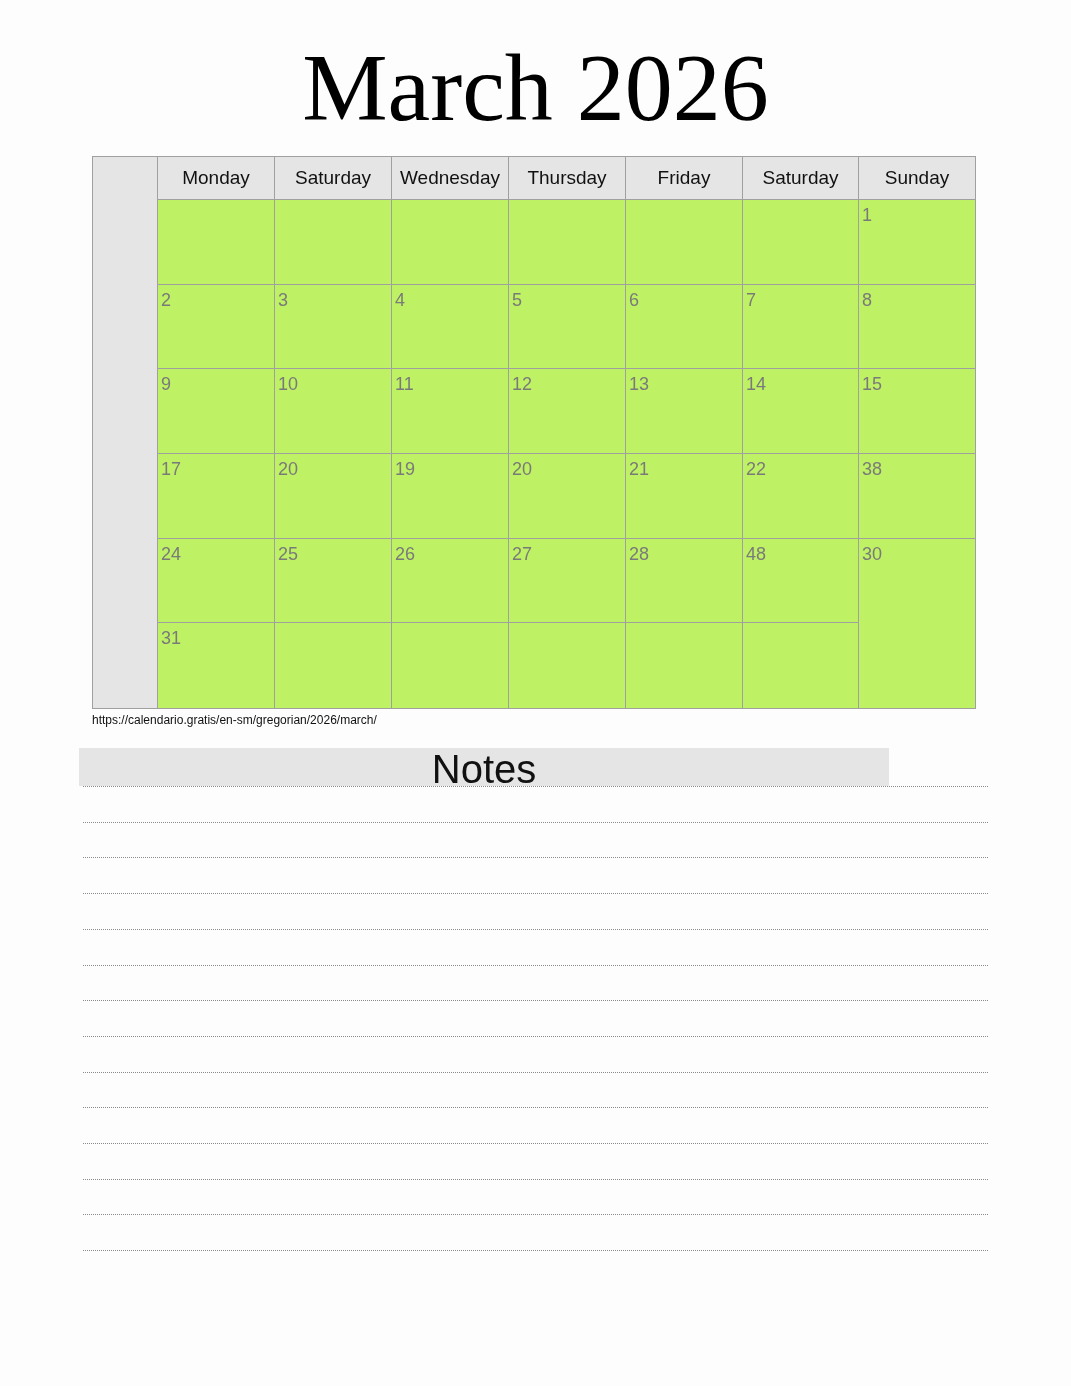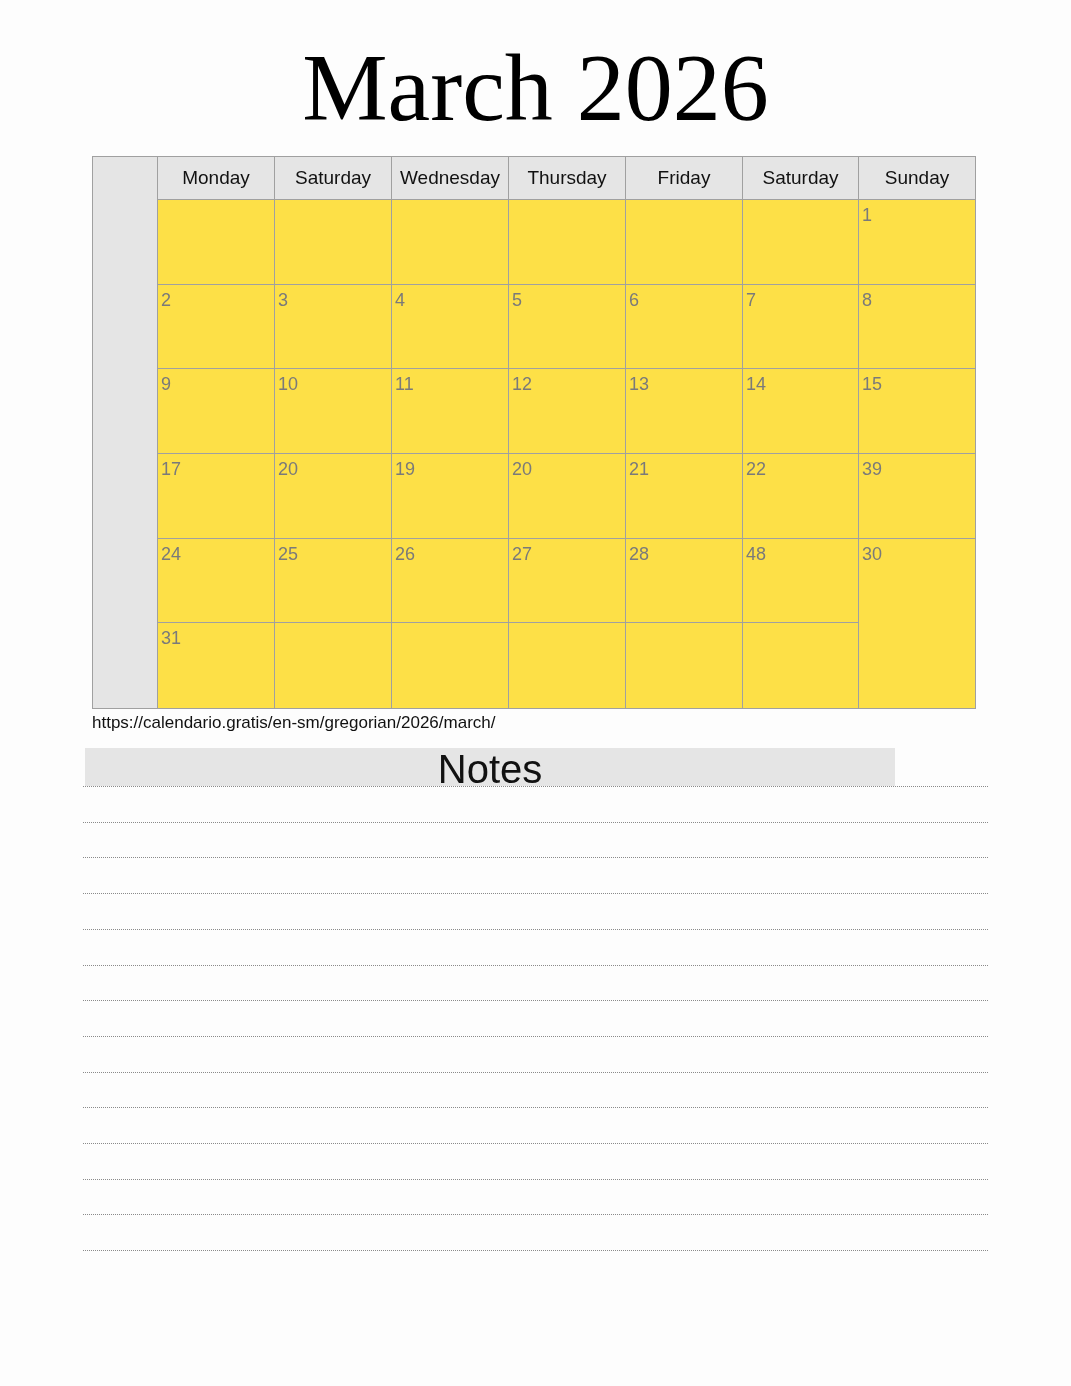--- a/index.html
+++ b/index.html
@@ -6,21 +6,21 @@
   body {
     width: 1071px; height: 1386px; background: #fdfdfd; position: relative;
     font-family: "Liberation Sans", sans-serif; color: #000; overflow: hidden;
   }
   .title {
     position: absolute; left: 0; top: 36px; width: 1071px; text-align: center;
     font-size: 96px; line-height: 104px; color: #000; font-family: Liberation Serif, serif;
   }
   .cal {
     position: absolute; left: 92px; top: 156px; width: 884px; height: 553px;
-    border: 1px solid #a0a0a0; box-sizing: border-box; background: #fde047;
+    border: 1px solid #a0a0a0; box-sizing: border-box; background: #bef264;
   }
   .weekcol {
     position: absolute; left: 0; top: 0; width: 65px; height: 100%;
     background: #e5e5e5; border-right: 1px solid #a0a0a0; box-sizing: border-box;
   }
   .grid {
     position: absolute; left: 65px; top: 0; right: 0; bottom: 0;
     display: grid;
     grid-template-columns: 117px 117px 117px 117px 117px 116px 116px;
     grid-template-rows: 43px repeat(6, 84.7px);
@@ -33,24 +33,24 @@
   .cell {
     border-right: 1px solid #a0a0a0; border-bottom: 1px solid #a0a0a0; box-sizing: border-box;
     position: relative;
   }
   .grid > *:nth-child(7n) { border-right: none; }
   .grid > *:nth-last-child(-n+7) { border-bottom: none; }
   .num {
     position: absolute; left: 3px; top: 5px; font-size: 18px; color: #7a7a7a;
   }
   .url {
-    position: absolute; left: 92px; top: 713px; font-size: 17px; color: #111;
+    position: absolute; left: 92px; top: 713px; font-size: 12px; color: #111;
   }
   .notes-bar {
-    position: absolute; left: 85px; top: 748px; width: 810px; height: 38px;
+    position: absolute; left: 79px; top: 748px; width: 810px; height: 38px;
     background: #e5e5e5; text-align: center; font-size: 40px; line-height: 42px; color: #111;
   }
   .note-line {
     position: absolute; left: 83px; width: 905px; height: 0;
     border-top: 1px dotted #8a8a8a;
   }
 </style>
 </head>
 <body>
 
@@ -141,21 +141,21 @@
       <div class="cell">
         <span class="num">20</span>
       </div>
       <div class="cell">
         <span class="num">21</span>
       </div>
       <div class="cell">
         <span class="num">22</span>
       </div>
       <div class="cell">
-        <span class="num">39</span>
+        <span class="num">38</span>
       </div>
       <div class="cell">
         <span class="num">24</span>
       </div>
       <div class="cell">
         <span class="num">25</span>
       </div>
       <div class="cell">
         <span class="num">26</span>
       </div>

